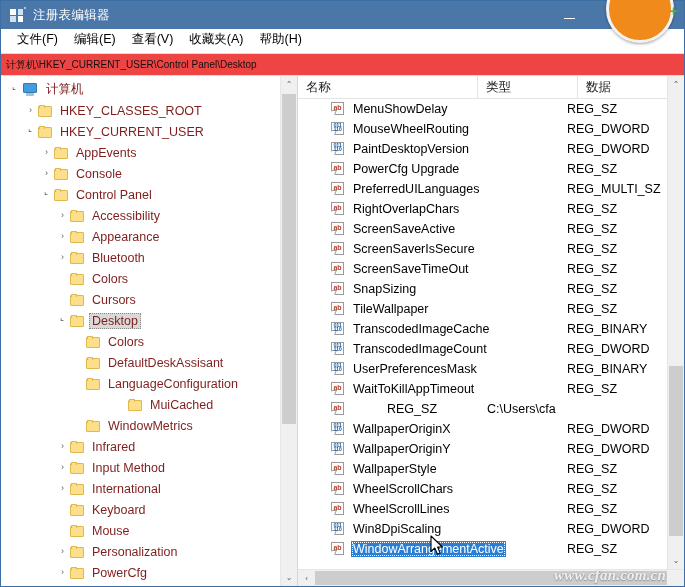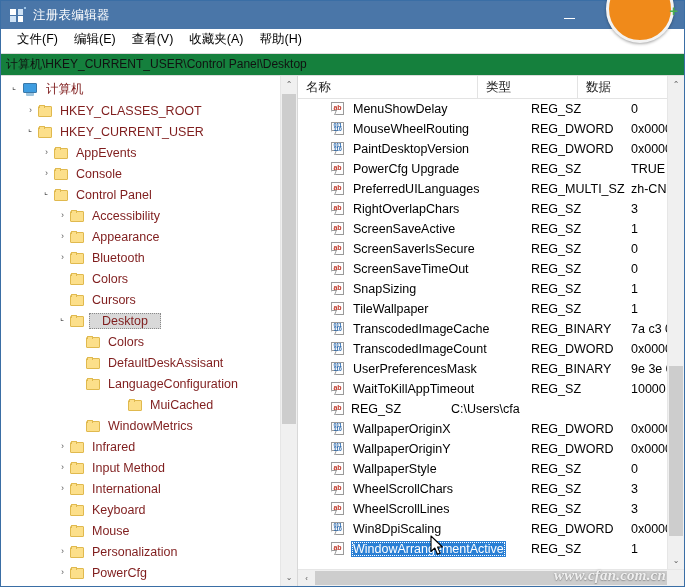--- a/index.html
+++ b/index.html
@@ -68,39 +68,39 @@
     height:23px;flex:0 0 23px;background:#ffffff;
     display:flex;align-items:flex-start;padding-left:8px;
     border-bottom:1px solid #ffffff;
   }
   .menu-item{
     padding:2px 8px;font-size:12.5px;color:#000;white-space:nowrap;
   }
   
   .addressbar{
     height:21px;flex:0 0 21px;
-    background:#15803d;border-top:1px solid #dcdcdc;border-bottom:1px solid #dcdcdc;
+    background:#ef4444;border-top:1px solid #dcdcdc;border-bottom:1px solid #dcdcdc;
     display:flex;align-items:center;padding-left:5px;
-    font-size:12px;color:#111;white-space:nowrap;overflow:hidden;
+    font-size:10px;color:#111;white-space:nowrap;overflow:hidden;
   }
   
   .split{flex:1 1 auto;display:flex;min-height:0;background:#fff;}
   
   .treepane{
     width:296px;flex:0 0 296px;position:relative;
     border-right:1px solid #d8d8d8;
     background:#fff;overflow:hidden;
   }
   .tree{padding-top:3px;}
   .tnode{
     height:21px;display:flex;align-items:center;white-space:nowrap;
     position:relative;
   }
   .tnode .lbl{font-size:12.5px;color:#7f1d1d;padding:1px 3px;}
-  .tnode.sel .lbl{background:#d9d9d9;border:1px dotted #8a8a8a;padding:0 12px;}
+  .tnode.sel .lbl{background:#d9d9d9;border:1px dotted #8a8a8a;padding:0 2px;}
   .chev{
     width:15px;flex:0 0 15px;text-align:center;font-size:9px;color:#5a5a5a;
     line-height:1;user-select:none;
   }
   .chev.none{color:transparent;}
   .chev .g{display:inline-block;}
   .chev.open .g{transform:rotate(45deg) translate(-1px,-1px);}
   .folder{
     width:14px;height:12px;flex:0 0 14px;margin-right:5px;position:relative;
   }
@@ -165,21 +165,21 @@
   .vicon.sz .txt{color:#c0392b;}
   .vicon.bin .txt{color:#1d5fa8;font-size:5.5px;letter-spacing:-0.3px;line-height:4.4px;padding-top:0;}
   .cell-name{
     width:180px;flex:0 0 180px;font-size:12.5px;color:#000;
     overflow:hidden;text-overflow:clip;
   }
   .cell-name .nm{padding:1px 2px;display:inline-block;}
   .row.sel .cell-name .nm{
     background:#2a7fd4;color:#fff;outline:1px dotted #ffffff;outline-offset:-2px;
   }
-  .cell-type{width:100px;flex:0 0 100px;font-size:12.5px;color:#000;}
+  .cell-type{width:100px;flex:0 0 100px;font-size:12.5px;color:#000;margin-left:36px;}
   .cell-data{flex:1 1 auto;font-size:12.5px;color:#000;overflow:hidden;min-width:0;}
   
   .vsb{
     position:absolute;right:0;top:0;bottom:0;width:17px;background:#f0f0f0;
     border-left:1px solid #e6e6e6;box-sizing:border-box;
   }
   .vsb .arrow{
     height:17px;display:flex;align-items:center;justify-content:center;
     font-size:8px;color:#606060;background:#f0f0f0;
   }

